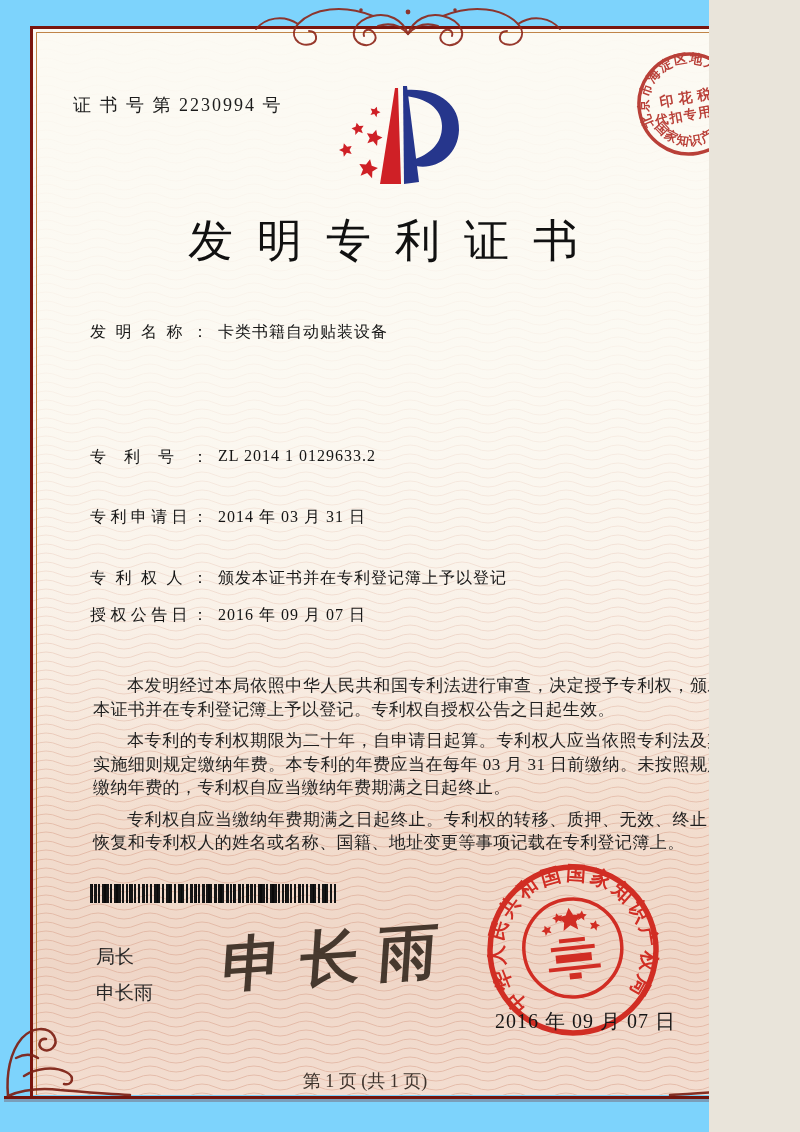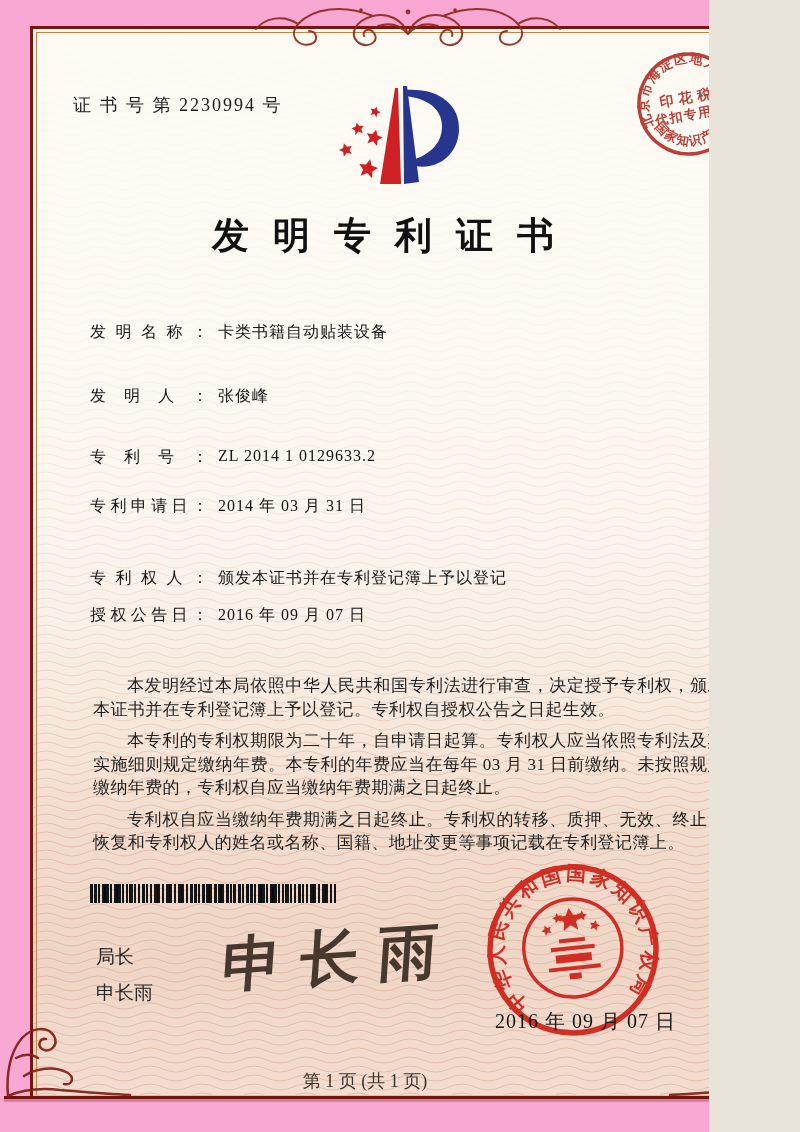--- a/index.html
+++ b/index.html
@@ -1,17 +1,17 @@
 <!DOCTYPE html>
 <html><head>
 <meta charset="utf-8">
 <style>
   html,body{margin:0;padding:0;}
   body{width:800px;height:1132px;background:#e9e4da;font-family:"Liberation Serif","DejaVu Serif",serif;}
-  .page{position:relative;width:709px;height:1132px;background:#f9a8d4;overflow:hidden;}
+  .page{position:relative;width:709px;height:1132px;background:#7dd3fc;overflow:hidden;}
 
   
   .inner-bg{position:absolute;left:33px;top:29px;width:736px;height:1066px;
     background:linear-gradient(180deg,#fdfbf5 0%,#faf4ec 30%,#f8ebe1 52%,#f3decf 72%,#efd6c7 88%,#f3ddd0 100%);}
   .wave-svg{position:absolute;left:33px;top:29px;pointer-events:none;}
   .fade-top{position:absolute;left:33px;top:29px;width:736px;height:1066px;pointer-events:none;
     background:linear-gradient(180deg,rgba(252,250,243,.97) 0%,rgba(252,250,243,.85) 32%,rgba(252,250,243,.45) 55%,rgba(252,250,243,0) 75%);}
   .frame{position:absolute;left:30px;top:26px;width:741px;height:1070px;
     border-top:3px solid #7a150e;border-left:3px solid #7a150e;border-right:3px solid #7a150e;pointer-events:none;}
   .gold-line{position:absolute;left:36px;top:32px;width:729px;height:1062px;
@@ -19,21 +19,21 @@
   .bottom-rule{position:absolute;left:4px;top:1096px;width:792px;height:3px;background:#72150e;
     box-shadow:0 3px 0 rgba(114,21,14,.28);}
 
   .deco{position:absolute;pointer-events:none;}
 
   
   .cert-no{position:absolute;left:73px;top:93px;font-size:18px;letter-spacing:2px;color:#1c1c1c;}
   .logo{position:absolute;left:318px;top:82px;}
   .tax-stamp{position:absolute;left:626px;top:41px;transform:rotate(-10deg);opacity:.93;}
   .title{position:absolute;left:0;top:211px;width:790px;text-align:center;
-    font-size:37px;font-weight:bold;letter-spacing:24px;color:#111;}
+    font-size:45px;font-weight:normal;letter-spacing:24px;color:#111;}
 
   
   .field{position:absolute;left:90px;font-size:16px;color:#141414;white-space:nowrap;}
   .field .lbl{display:inline-block;width:118px;text-align:justify;text-align-last:justify;vertical-align:top;}
   .field .val{margin-left:10px;letter-spacing:1px;}
 
   
   .body-text{position:absolute;left:85px;top:666px;width:648px;font-size:17px;line-height:23.5px;
     color:#1f1f1f;text-align:justify;}
   .body-text p{margin:8px;text-indent:2em;letter-spacing:.4px;}
@@ -140,27 +140,24 @@
     </text>
     <text x="0" y="-2" text-anchor="middle" font-size="14" fill="#b5332b" letter-spacing="5" font-weight="bold" font-family="Liberation Serif,serif">印花税</text>
     <text x="0" y="15" text-anchor="middle" font-size="13" fill="#b5332b" letter-spacing="1.5" font-weight="bold" font-family="Liberation Serif,serif">代扣专用章</text>
   </svg>
 
   <div class="title">发明专利证书</div>
 
   <div class="field" style="top:322px">
     <span class="lbl">发明名称：</span><span class="val">卡类书籍自动贴装设备</span>
   </div>
-  <div class="field" style="top:386px">
-    <span class="lbl">发明人：</span><span class="val">张俊峰</span>
-  </div>
   <div class="field" style="top:447px">
     <span class="lbl">专利号：</span><span class="val">ZL 2014 1 0129633.2</span>
   </div>
-  <div class="field" style="top:496px">
+  <div class="field" style="top:507px">
     <span class="lbl">专利申请日：</span><span class="val">2014 年 03 月 31 日</span>
   </div>
   <div class="field" style="top:568px">
     <span class="lbl">专利权人：</span><span class="val">颁发本证书并在专利登记簿上予以登记</span>
   </div>
   <div class="field" style="top:605px">
     <span class="lbl">授权公告日：</span><span class="val">2016 年 09 月 07 日</span>
   </div>
 
   <div class="body-text">

